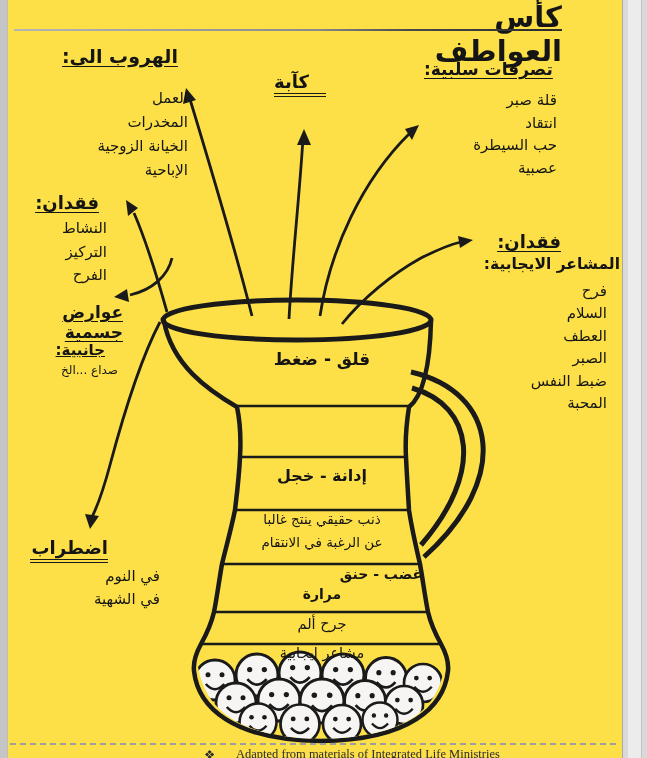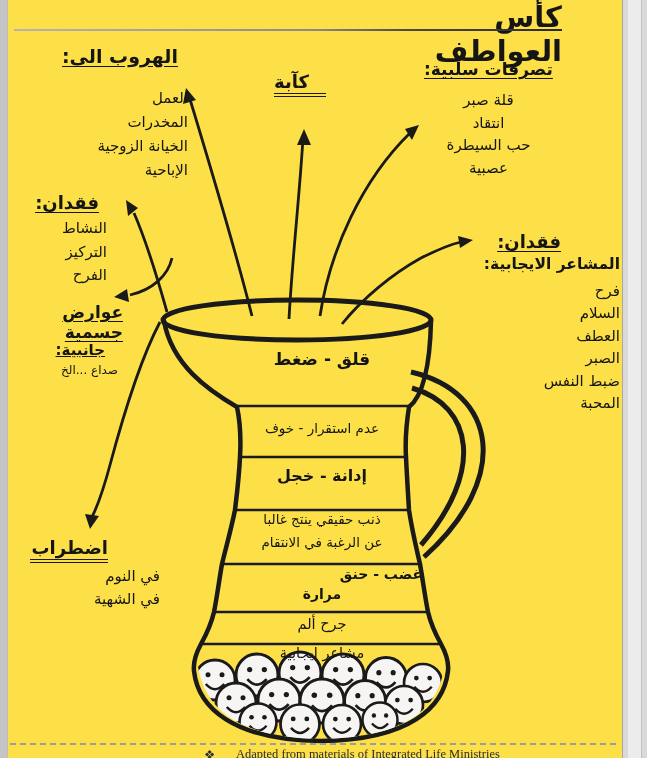--- a/index.html
+++ b/index.html
@@ -19,29 +19,29 @@
   .ar{direction:rtl;}
   .orn{font-weight:800;text-decoration:underline;text-underline-offset:3px;}
   .orn2{font-weight:800;border-bottom:4px double #1a1a1a;padding-bottom:1px;}
   .items{font-size:15px;line-height:24px;text-align:right;}
   .boldlbl{font-weight:700;}
 
   .escape-heading{left:62px;top:45px;width:185px;font-size:19px;text-align:left;}
   .escape-items{left:55px;top:86px;width:133px;}
   .depression{left:274px;top:71px;width:52px;font-size:18px;text-align:left;}
   .negbeh-heading{left:424px;top:59px;width:136px;font-size:17px;text-align:left;}
-  .negbeh-items{left:420px;top:89px;width:137px;line-height:22.5px;text-align:center;}
+  .negbeh-items{left:420px;top:89px;width:137px;line-height:22.5px;}
   .lossL-heading{left:33px;top:192px;width:66px;font-size:18px;}
   .lossL-items{left:25px;top:217px;width:82px;line-height:23.5px;}
   .phys-heading{left:8px;top:302px;width:115px;font-size:17px;}
   .phys-sub{left:53px;top:341px;width:52px;font-size:15px;font-weight:700;text-decoration:underline;}
   .phys-item{left:10px;top:363px;width:108px;font-size:12px;text-align:right;}
   .lossR-heading{left:497px;top:231px;width:64px;font-size:18px;}
   .lossR-sub{left:452px;top:255px;width:168px;font-size:15.5px;text-align:right;}
-  .lossR-items{left:518px;top:280px;width:102px;line-height:22.4px;}
+  .lossR-items{left:505px;top:280px;width:102px;line-height:22.4px;}
   .disorder-heading{left:30px;top:537px;width:78px;font-size:18px;}
   .disorder-items{left:40px;top:565px;width:120px;line-height:23px;}
 
   .cup-label{left:222px;width:200px;text-align:center;direction:rtl;}
   .cl-0{top:349px;font-size:17px;font-weight:700;}
   .cl-1{top:420px;font-size:13.5px;}
   .cl-2{top:466px;font-size:16px;font-weight:700;}
   .cl-3{top:511px;font-size:13.5px;}
   .cl-4{top:534px;font-size:13.5px;}
   .cl-5{top:566px;font-size:14px;font-weight:600;text-align:right;}
@@ -179,21 +179,20 @@
     <div>المحبة</div>
   </div>
 
   <div class="abs ar orn2 disorder-heading">اضطراب</div>
   <div class="abs ar items disorder-items">
     <div>في النوم</div>
     <div>في الشهية</div>
   </div>
 
   <div class="abs cup-label cl-0">قلق - ضغط</div>
-  <div class="abs cup-label cl-1">عدم استقرار - خوف</div>
   <div class="abs cup-label cl-2">إدانة - خجل</div>
   <div class="abs cup-label cl-3">ذنب حقيقي ينتج غالبا</div>
   <div class="abs cup-label cl-4">عن الرغبة في الانتقام</div>
   <div class="abs cup-label cl-5">غضب - حنق</div>
   <div class="abs cup-label cl-6">مرارة</div>
   <div class="abs cup-label cl-7">جرح ألم</div>
   <div class="abs cup-label cl-8">مشاعر ايجابية</div>
 
   <div class="abs scan-dash"></div>
   <div class="abs footer footer-marker">❖</div>

